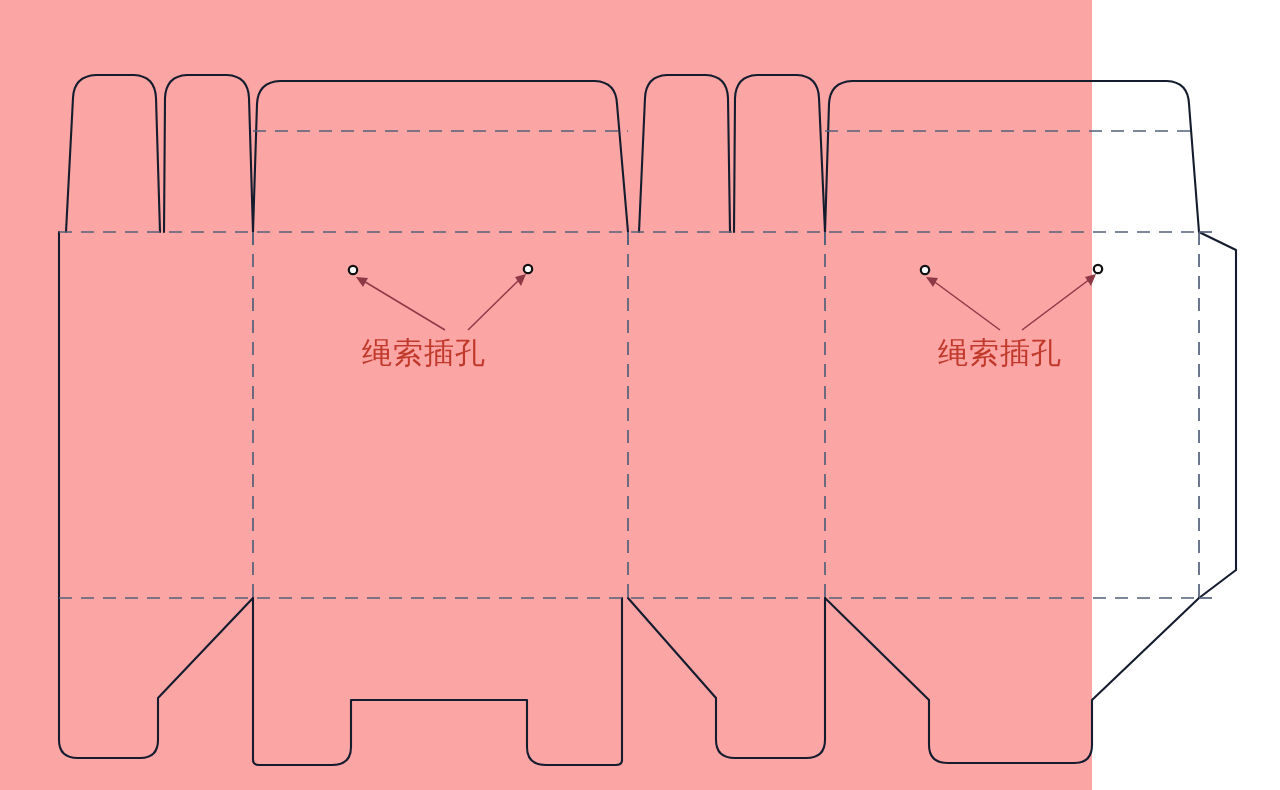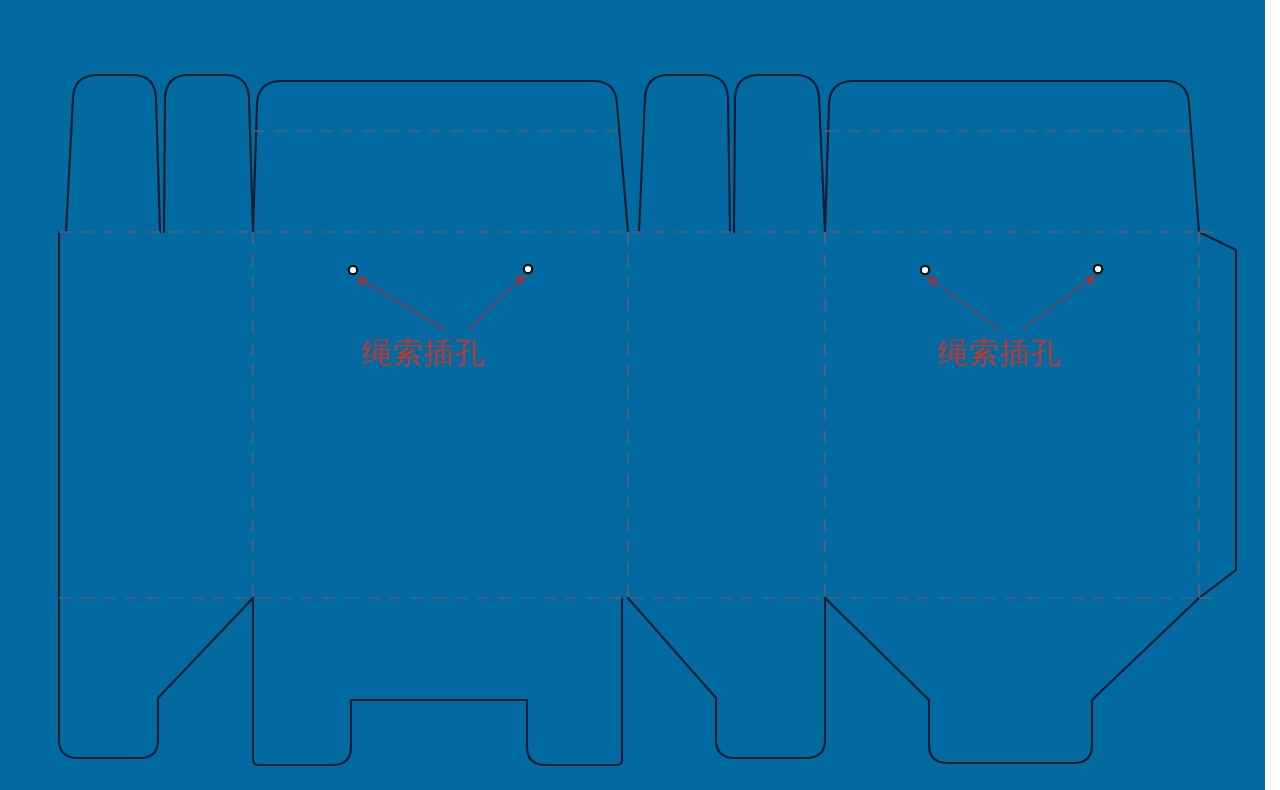--- a/index.html
+++ b/index.html
@@ -9,23 +9,23 @@
     background: #ffffff;
   }
   body {
     width: 1280px;
     height: 790px;
     overflow: hidden;
     font-family: "DejaVu Sans", sans-serif;
   }
   #dieline-root {
     position: relative;
-    width: 1265px;
+    width: 1092px;
     height: 790px;
-    background: #0369a1;
+    background: #fca5a5;
   }
   #dieline-svg {
     display: block;
     width: 1280px;
     height: 790px;
   }
   .cut-line {
     fill: none;
     stroke: #141c2e;
     stroke-width: 2.1;

